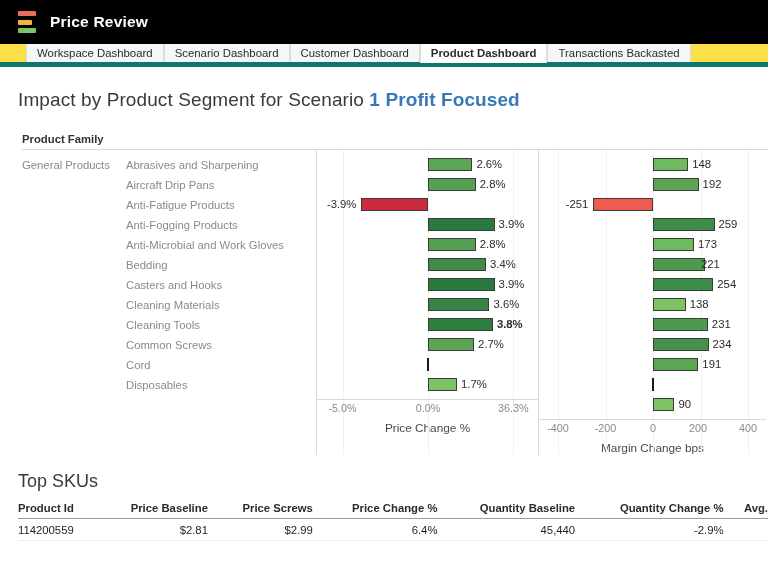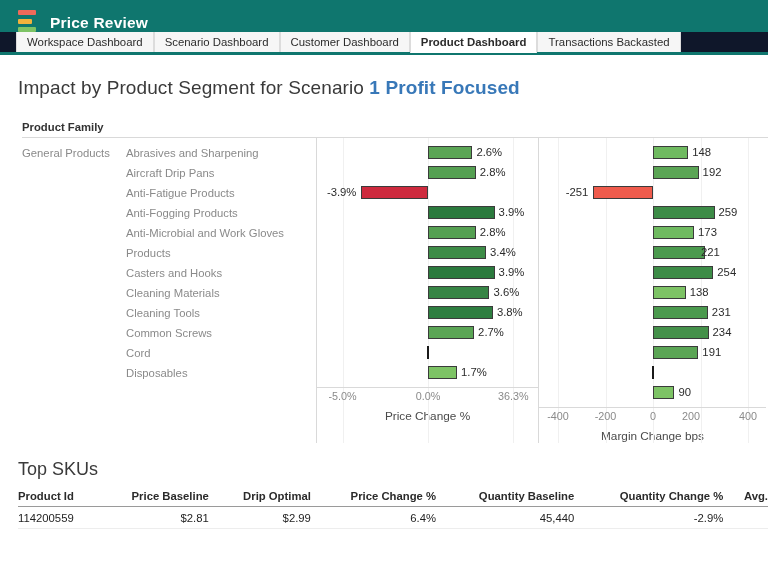--- a/index.html
+++ b/index.html
@@ -5,24 +5,24 @@
   * { box-sizing: border-box; margin: 0; padding: 0; }
   html, body {
     width: 768px; height: 576px;
     background: #ffffff;
     font-family: "Liberation Sans", sans-serif;
     overflow: hidden;
   }
 
   
   .app-header {
-    height: 32px;
-    background: #0f766e;
+    height: 44px;
+    background: #000000;
     display: flex;
-    align-items: flex-end;
+    align-items: center;
     padding-left: 18px;
   }
   .logo {
     width: 20px; height: 22px;
     display: flex; flex-direction: column; justify-content: space-between;
     margin-right: 12px;
   }
   .logo span { display: block; height: 5px; border-radius: 1px; }
   .logo .bar-red    { background: #EE6A5A; width: 18px; }
   .logo .bar-yellow { background: #F2B23C; width: 14px; }
@@ -30,25 +30,25 @@
   .app-title {
     color: #ffffff;
     font-size: 15.5px;
     font-weight: bold;
     letter-spacing: .2px;
   }
 
   
   .tabbar {
     height: 23px;
-    background: #0f172a;
-    border-bottom: 3px solid #0f766e;
+    background: #fde047;
+    border-bottom: 5px solid #0f766e;
     display: flex;
     align-items: stretch;
-    padding-left: 16px;
+    padding-left: 26px;
   }
   .tab {
     display: flex; align-items: center;
     padding: 0 10px;
     font-size: 11.4px;
     color: #2B2B2B;
     background: #F6F6F6;
     border-left: 1px solid #DCDCDC;
     border-right: 1px solid #DCDCDC;
     white-space: nowrap;
@@ -232,21 +232,21 @@
         <div class="label-row">
           <div class="fam"></div>
           <div class="cat">Anti-Fogging Products</div>
         </div>
         <div class="label-row">
           <div class="fam"></div>
           <div class="cat">Anti-Microbial and Work Gloves</div>
         </div>
         <div class="label-row">
           <div class="fam"></div>
-          <div class="cat">Products</div>
+          <div class="cat">Bedding</div>
         </div>
         <div class="label-row">
           <div class="fam"></div>
           <div class="cat">Casters and Hooks</div>
         </div>
         <div class="label-row">
           <div class="fam"></div>
           <div class="cat">Cleaning Materials</div>
         </div>
         <div class="label-row">
@@ -301,21 +301,21 @@
           <div class="bar-row">
             <div class="bar" style="left: 111px; width: 66.6px; background: rgb(43, 122, 61);"></div>
             <div class="bar-val" style="left: 181.6px;">3.9%</div>
           </div>
           <div class="bar-row">
             <div class="bar" style="left: 111px; width: 61.4769px; background: rgb(55, 133, 69);"></div>
             <div class="bar-val" style="left: 176.477px;">3.6%</div>
           </div>
           <div class="bar-row">
             <div class="bar" style="left: 111px; width: 64.8923px; background: rgb(46, 126, 64);"></div>
-            <div class="bar-val" style="left: 179.892px;">3.8%</div>
+            <div class="bar-val" style="left: 179.892px; font-weight: bold;">3.8%</div>
           </div>
           <div class="bar-row">
             <div class="bar" style="left: 111px; width: 46.1077px; background: rgb(91, 165, 85);"></div>
             <div class="bar-val" style="left: 161.108px;">2.7%</div>
           </div>
           <div class="bar-row">
             <div class="bar zero" style="left: 110px;"></div>
           </div>
           <div class="bar-row">
             <div class="bar" style="left: 111px; width: 29.0308px; background: rgb(125, 195, 101);"></div>
@@ -388,36 +388,36 @@
           </div>
           <div class="bar-row">
             <div class="bar" style="left: 114px; width: 21.375px; background: rgb(125, 195, 101);"></div>
             <div class="bar-val" style="left: 139.375px;">90</div>
           </div>
         </div>
       <div class="axis" id="axis-1">
           <div class="tick" style="left: 19px;">-400</div>
           <div class="tick" style="left: 66.5px;">-200</div>
           <div class="tick" style="left: 114px;">0</div>
-          <div class="tick" style="left: 152px;">200</div>
+          <div class="tick" style="left: 159px;">200</div>
           <div class="tick" style="left: 209px;">400</div>
         </div>
       <div class="axis-title">Margin Change bps</div>
     </div>
   </div>
 </div>
 
 <div class="skus">
   <div class="skus-title">Top SKUs</div>
   <table class="sku-table">
     <thead>
         <tr id="sku-head">
           <th class="left">Product Id</th>
           <th>Price Baseline</th>
-          <th>Drip Optimal</th>
+          <th>Price Screws</th>
           <th>Price Change %</th>
           <th>Quantity Baseline</th>
           <th>Quantity Change %</th>
           <th>Avg.</th>
         </tr>
       </thead>
     <tbody id="sku-body">
         <tr>
           <td class="left">114200559</td>
           <td>$2.81</td>

